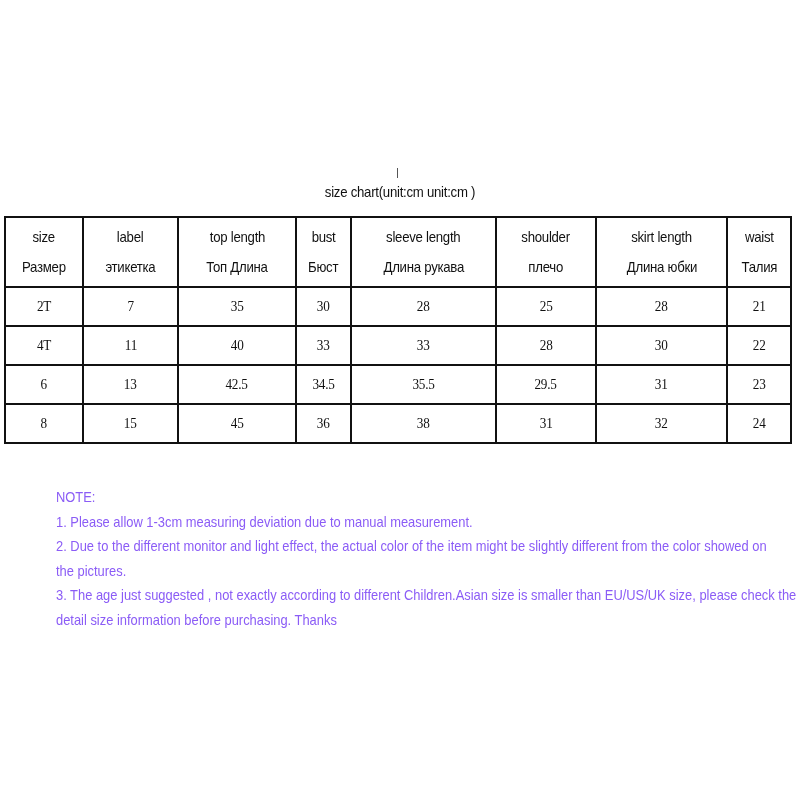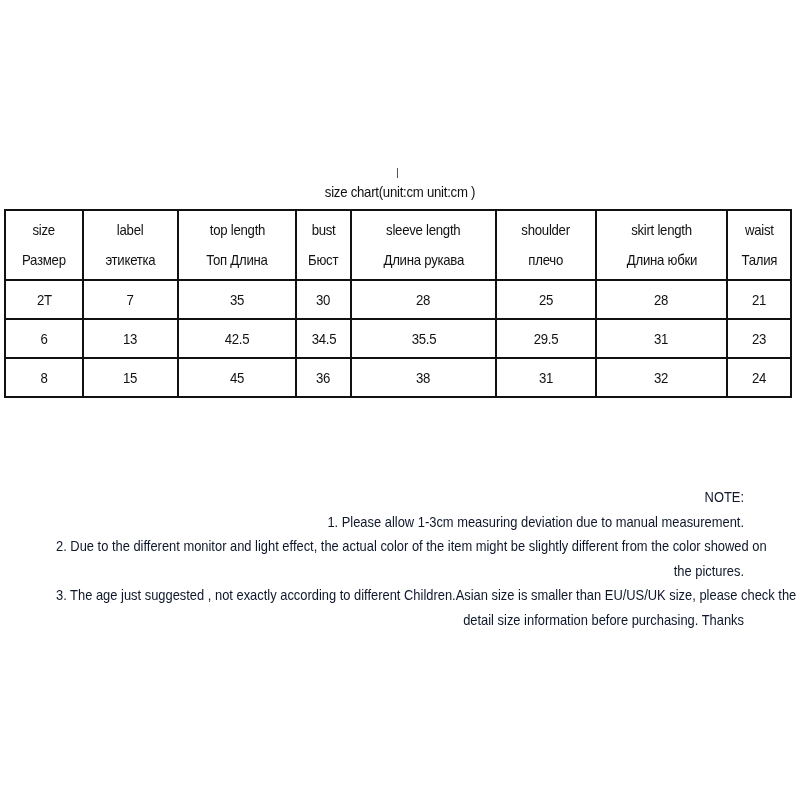--- a/index.html
+++ b/index.html
@@ -1,28 +1,28 @@
 <!DOCTYPE html>
 <html><head>
 <meta charset="utf-8">
 <style>
   html, body { margin:0; padding:0; background:#ffffff; }
   body { width:800px; height:800px; position:relative; overflow:hidden;
          font-family:"Liberation Sans Narrow","Liberation Sans", sans-serif; color:#111; }
   .cursor-mark { position:absolute; left:397px; top:168px; width:1px; height:10px; background:#555; }
   .title { position:absolute; left:0; width:800px; top:183px; text-align:center;
            font-size:15px; letter-spacing:-0.3px; transform:scaleX(0.88); transform-origin:center; }
-  table { position:absolute; left:4px; top:209px; border-collapse:collapse; table-layout:fixed; width:786px; }
+  table { position:absolute; left:4px; top:216px; border-collapse:collapse; table-layout:fixed; width:786px; }
   td { border:2px solid #111; text-align:center; vertical-align:middle; padding:0;
        font-size:15px; letter-spacing:-0.3px; }
   tr.head td { height:68px; line-height:30px; }
-  tr.row td { height:37px; }
+  tr.row td { height:37px;font-family:Liberation Serif, serif; }
   .cond { display:inline-block; transform:scaleX(0.88); }
-  .notes { position:absolute; left:0; width:800px; top:485px; color:#0f172a; font-size:15px;
-           text-align:right; line-height:24.5px; }
+  .notes { position:absolute; left:0; width:800px; top:485px; color:#8b5cf6; font-size:15px;
+           text-align:left; line-height:24.5px; }
   .notes div { transform:scaleX(0.86); transform-origin:center; white-space:nowrap; }
 </style>
 </head>
 <body>
 
 <div class="cursor-mark"></div>
 <div class="title">size chart(unit:cm unit:cm )</div>
 
 <table>
   <colgroup>
@@ -50,20 +50,30 @@
     <td><span class="cond">2T</span></td>
     <td><span class="cond">7</span></td>
     <td><span class="cond">35</span></td>
     <td><span class="cond">30</span></td>
     <td><span class="cond">28</span></td>
     <td><span class="cond">25</span></td>
     <td><span class="cond">28</span></td>
     <td><span class="cond">21</span></td>
   </tr>
   <tr class="row">
+    <td><span class="cond">4T</span></td>
+    <td><span class="cond">11</span></td>
+    <td><span class="cond">40</span></td>
+    <td><span class="cond">33</span></td>
+    <td><span class="cond">33</span></td>
+    <td><span class="cond">28</span></td>
+    <td><span class="cond">30</span></td>
+    <td><span class="cond">22</span></td>
+  </tr>
+  <tr class="row">
     <td><span class="cond">6</span></td>
     <td><span class="cond">13</span></td>
     <td><span class="cond">42.5</span></td>
     <td><span class="cond">34.5</span></td>
     <td><span class="cond">35.5</span></td>
     <td><span class="cond">29.5</span></td>
     <td><span class="cond">31</span></td>
     <td><span class="cond">23</span></td>
   </tr>
   <tr class="row">

